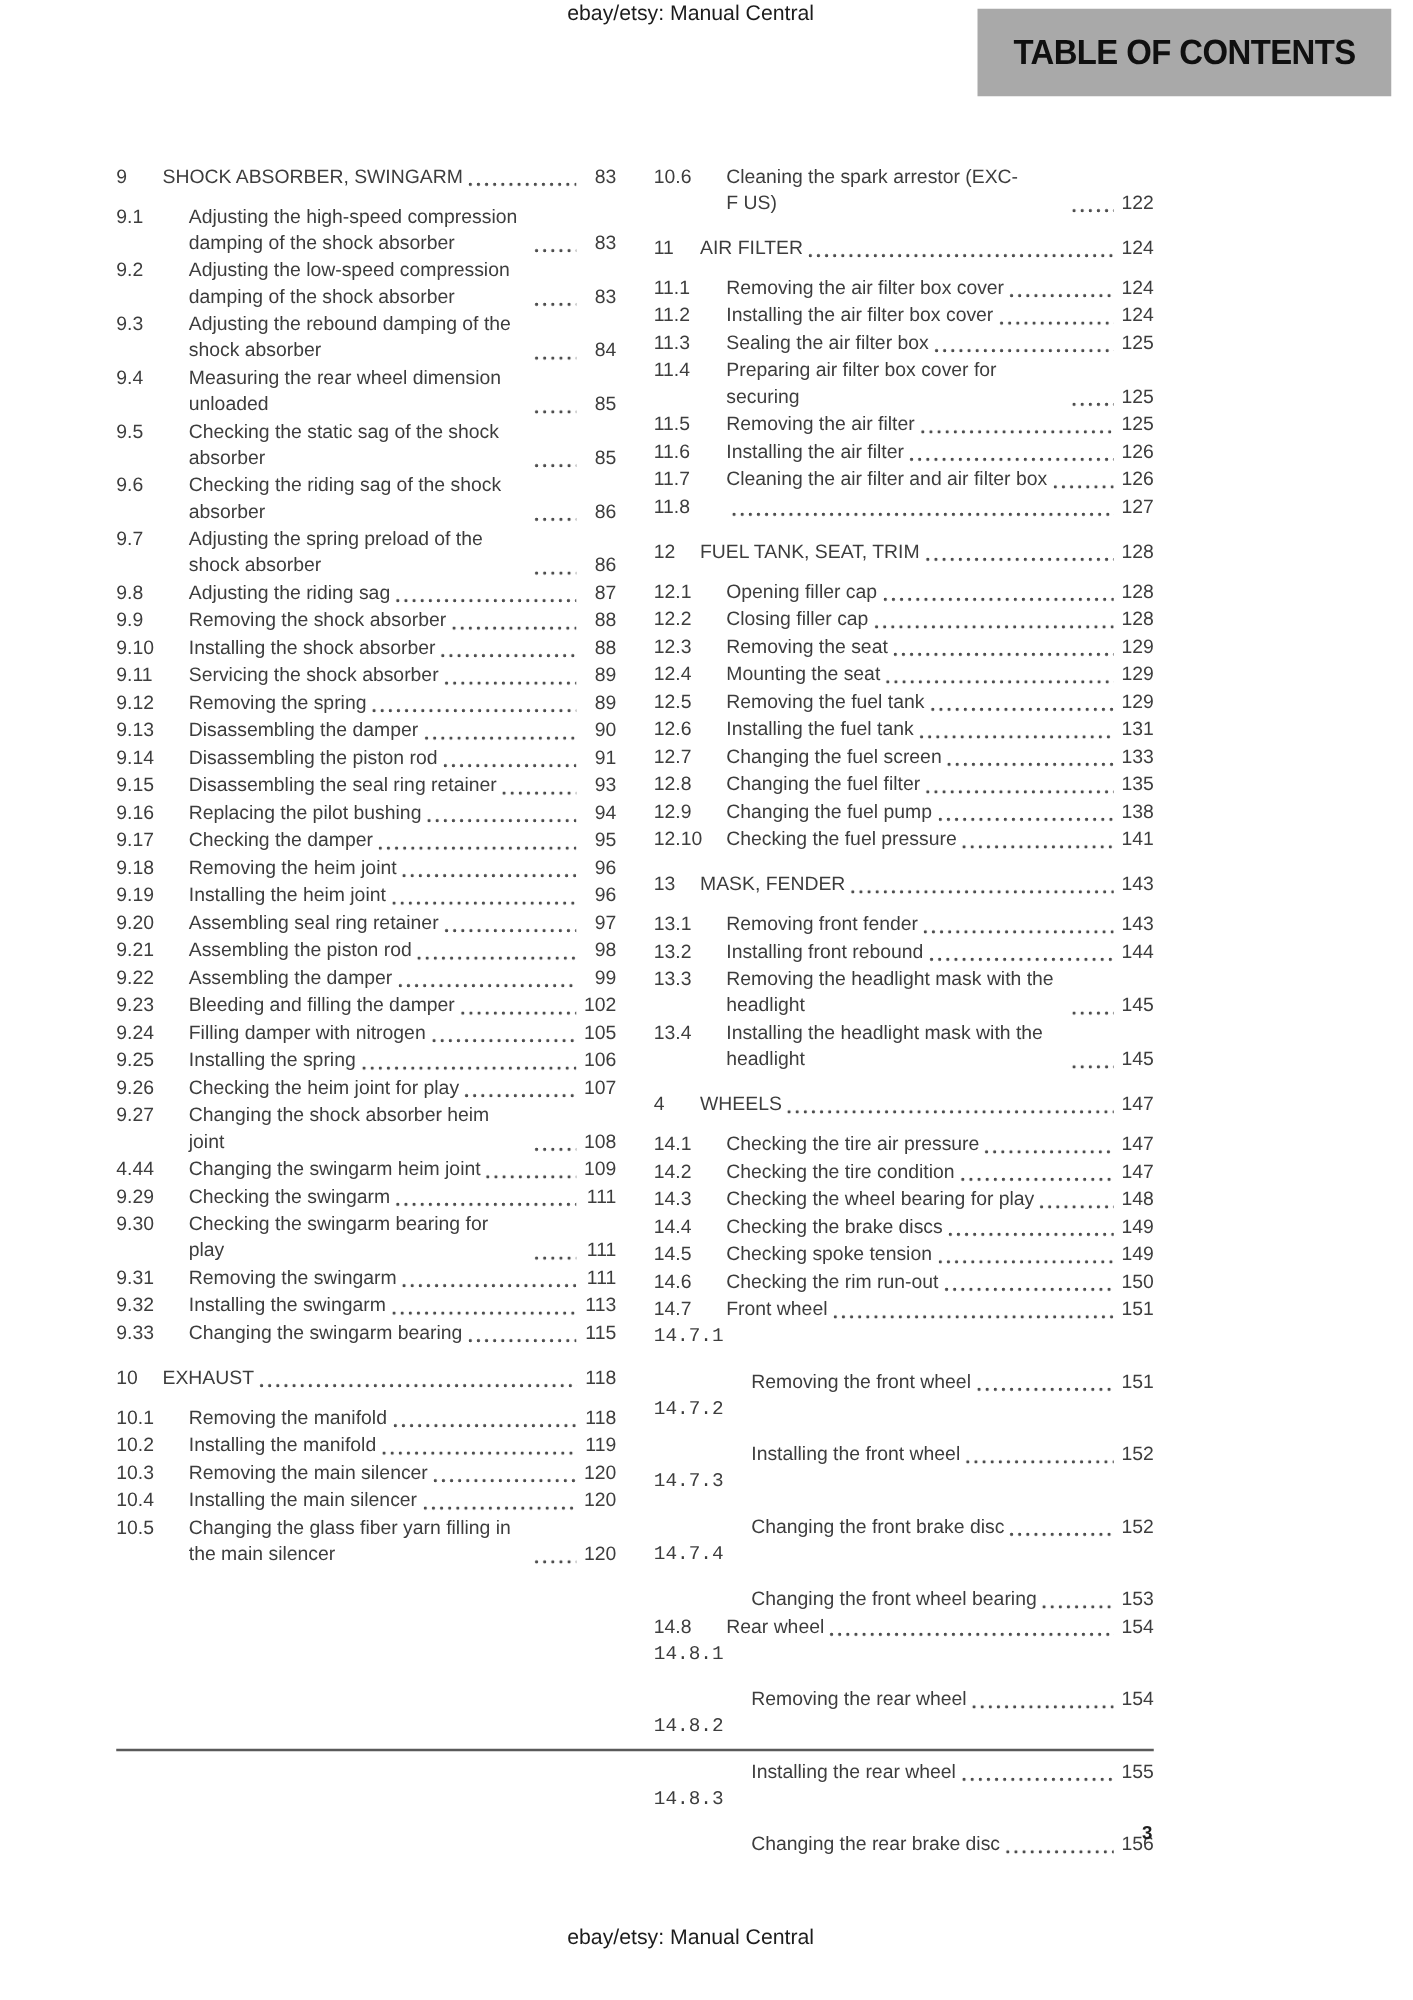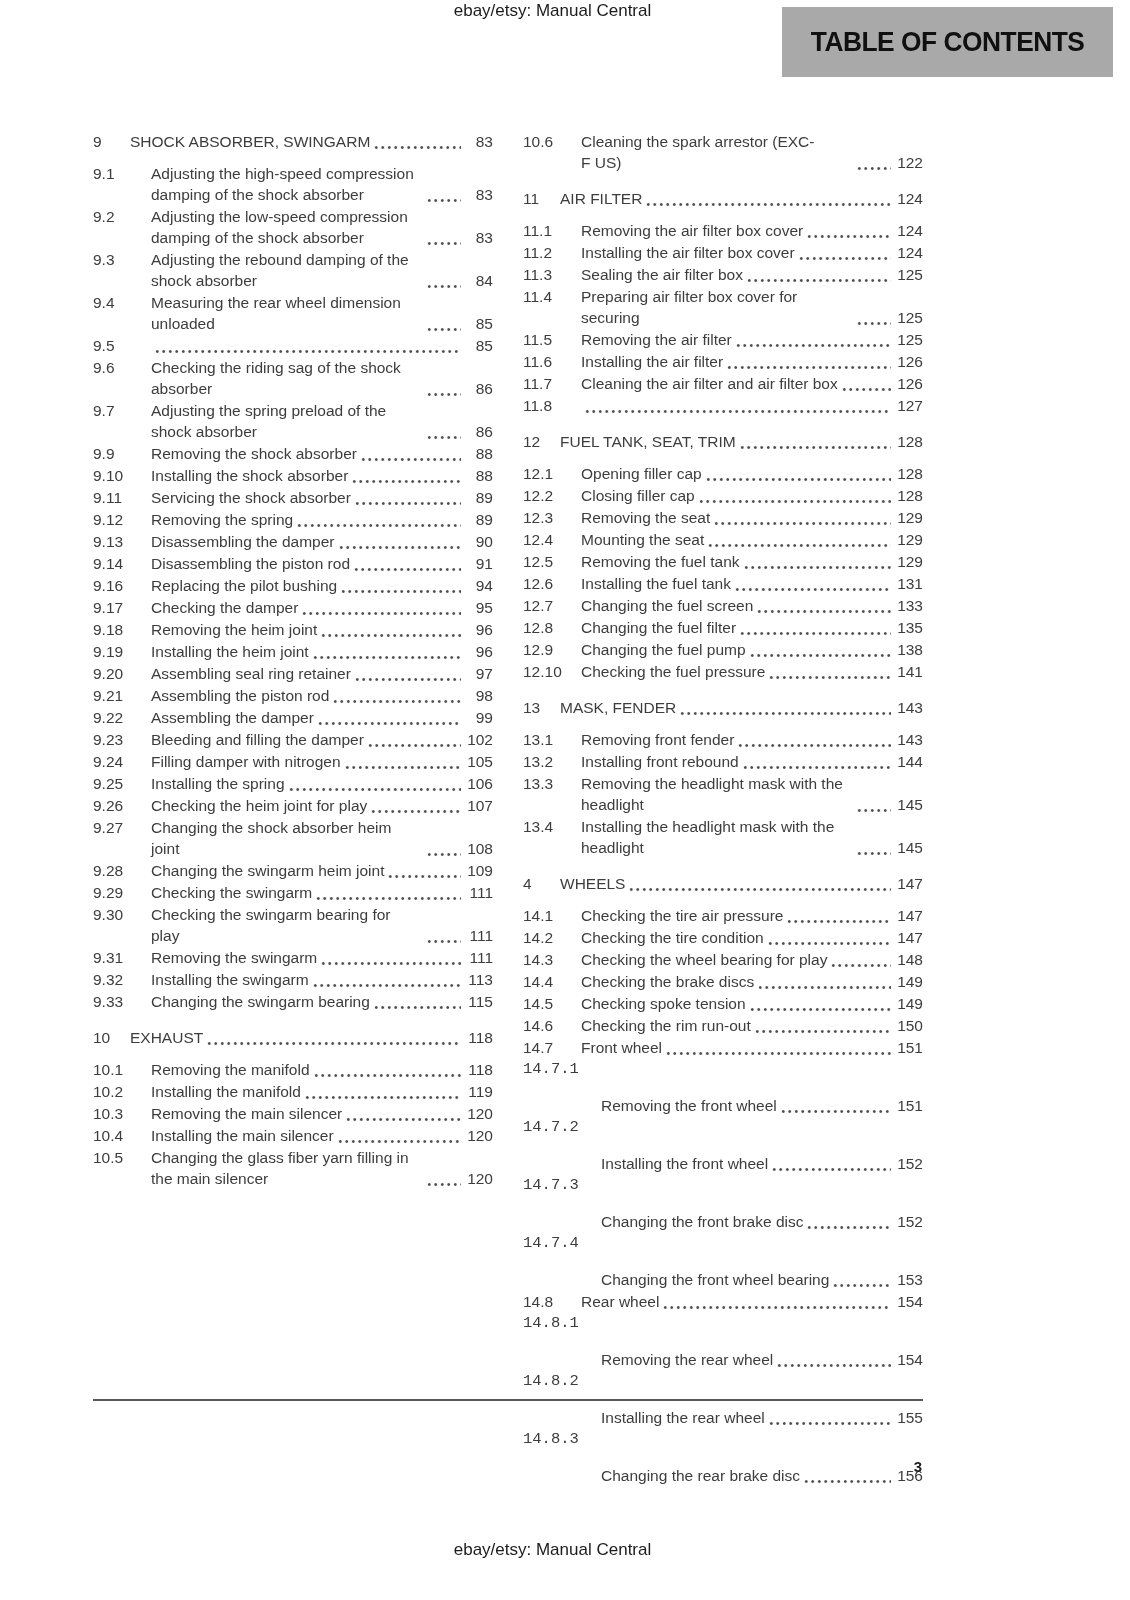--- a/index.html
+++ b/index.html
@@ -112,20 +112,21 @@
             <span class="num">9.4</span>
             <span class="row-body">
               <span class="title">Measuring the rear wheel dimension unloaded</span>
               <span class="dots"></span>
               <span class="pg">85</span>
             </span>
           </div>
           <div class="toc-row entry-row">
             <span class="num">9.5</span>
             <span class="row-body">
+              <span class="title">Checking the static sag of the shock absorber</span>
               <span class="dots"></span>
               <span class="pg">85</span>
             </span>
           </div>
           <div class="toc-row entry-row">
             <span class="num">9.6</span>
             <span class="row-body">
               <span class="title">Checking the riding sag of the shock absorber</span>
               <span class="dots"></span>
               <span class="pg">86</span>
@@ -133,20 +134,28 @@
           </div>
           <div class="toc-row entry-row">
             <span class="num">9.7</span>
             <span class="row-body">
               <span class="title">Adjusting the spring preload of the shock absorber</span>
               <span class="dots"></span>
               <span class="pg">86</span>
             </span>
           </div>
           <div class="toc-row entry-row">
+            <span class="num">9.8</span>
+            <span class="row-body">
+              <span class="title">Adjusting the riding sag</span>
+              <span class="dots"></span>
+              <span class="pg">87</span>
+            </span>
+          </div>
+          <div class="toc-row entry-row">
             <span class="num">9.9</span>
             <span class="row-body">
               <span class="title">Removing the shock absorber</span>
               <span class="dots"></span>
               <span class="pg">88</span>
             </span>
           </div>
           <div class="toc-row entry-row">
             <span class="num">9.10</span>
             <span class="row-body">
@@ -181,20 +190,28 @@
           </div>
           <div class="toc-row entry-row">
             <span class="num">9.14</span>
             <span class="row-body">
               <span class="title">Disassembling the piston rod</span>
               <span class="dots"></span>
               <span class="pg">91</span>
             </span>
           </div>
           <div class="toc-row entry-row">
+            <span class="num">9.15</span>
+            <span class="row-body">
+              <span class="title">Disassembling the seal ring retainer</span>
+              <span class="dots"></span>
+              <span class="pg">93</span>
+            </span>
+          </div>
+          <div class="toc-row entry-row">
             <span class="num">9.16</span>
             <span class="row-body">
               <span class="title">Replacing the pilot bushing</span>
               <span class="dots"></span>
               <span class="pg">94</span>
             </span>
           </div>
           <div class="toc-row entry-row">
             <span class="num">9.17</span>
             <span class="row-body">
@@ -277,21 +294,21 @@
           </div>
           <div class="toc-row entry-row">
             <span class="num">9.27</span>
             <span class="row-body">
               <span class="title">Changing the shock absorber heim joint</span>
               <span class="dots"></span>
               <span class="pg">108</span>
             </span>
           </div>
           <div class="toc-row entry-row">
-            <span class="num">9.28</span>
+            <span class="num">4.44</span>
             <span class="row-body">
               <span class="title">Changing the swingarm heim joint</span>
               <span class="dots"></span>
               <span class="pg">109</span>
             </span>
           </div>
           <div class="toc-row entry-row">
             <span class="num">9.29</span>
             <span class="row-body">
               <span class="title">Checking the swingarm</span>

